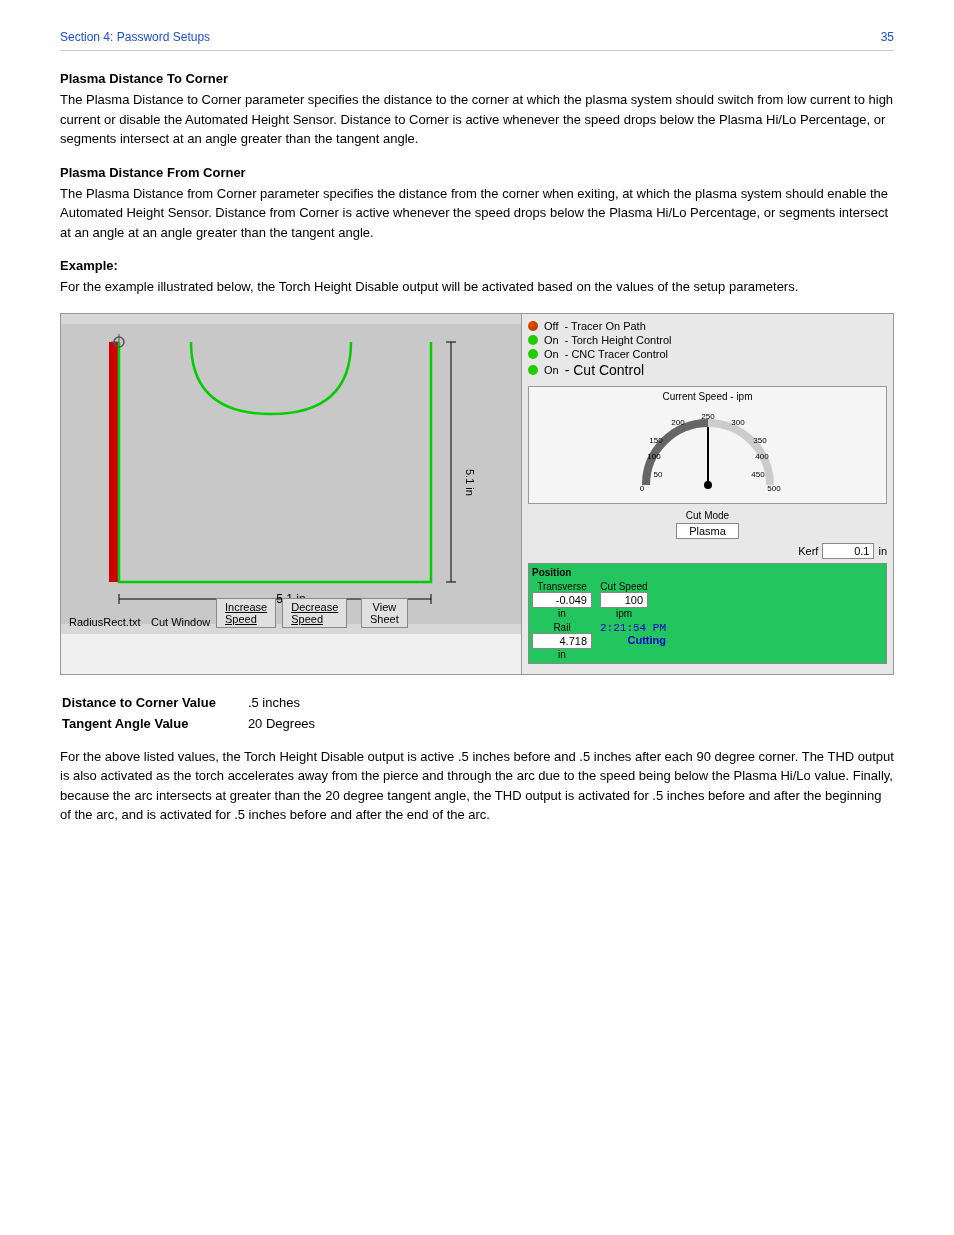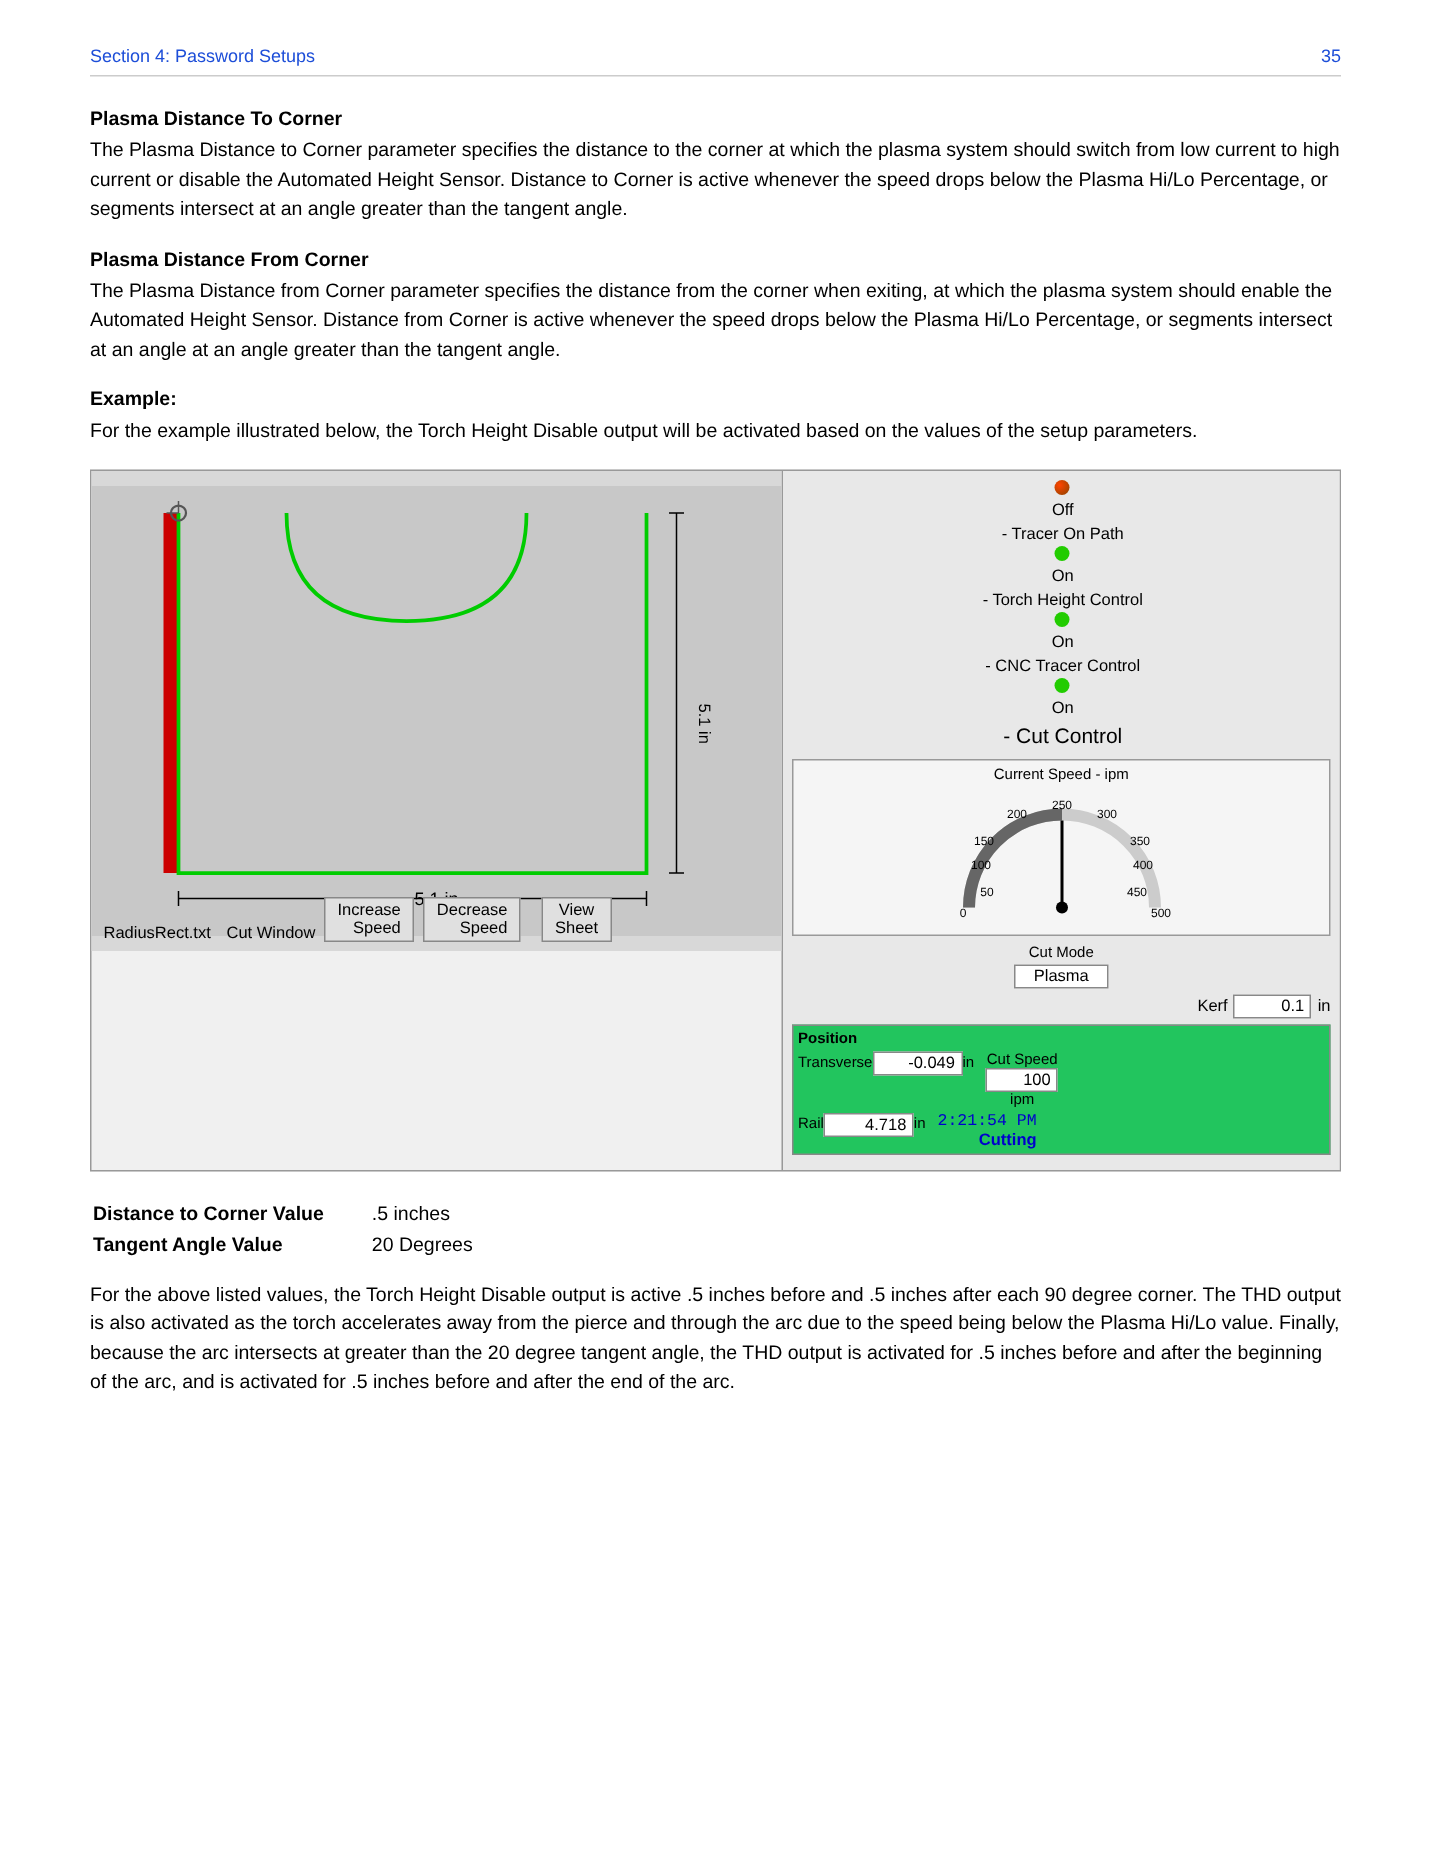--- a/index.html
+++ b/index.html
@@ -71,42 +71,42 @@
       font-size: 11px;
       color: #000;
     }
     .diagram-btn {
       background: #e0e0e0;
       border: 1px solid #888;
       font-size: 11px;
       padding: 2px 8px;
       cursor: pointer;
       min-width: 55px;
-      text-align: right;
+      text-align: left;
+      text-decoration: underline;
     }
     .right-panel {
       flex: 1;
       background: #e8e8e8;
       display: flex;
       flex-direction: column;
       padding: 6px;
       border-left: 1px solid #999;
     }
     .status-row {
       display: flex;
       flex-direction: column;
       gap: 2px;
       margin-bottom: 8px;
     }
     .status-item {
       display: flex;
       align-items: center;
       font-size: 11px;
       gap: 4px;
-      flex-direction: column;
     }
     .dot-green {
       width: 10px; height: 10px;
       border-radius: 50%;
       background: #22cc00;
       flex-shrink: 0;
     }
     .status-box {
       border: 1px solid #999;
       background: #f5f5f5;
@@ -157,21 +157,21 @@
       font-size: 11px;
       margin-bottom: 4px;
       background: #22c55e;
     }
     .position-label {
       font-size: 10px;
       font-weight: bold;
     }
     .pos-col {
       display: flex;
-      flex-direction: row;
+      flex-direction: column;
       align-items: center;
       font-size: 10px;
     }
     .pos-value {
       border: 1px solid #888;
       background: #fff;
       font-size: 11px;
       padding: 1px 4px;
       width: 60px;
       text-align: right;

